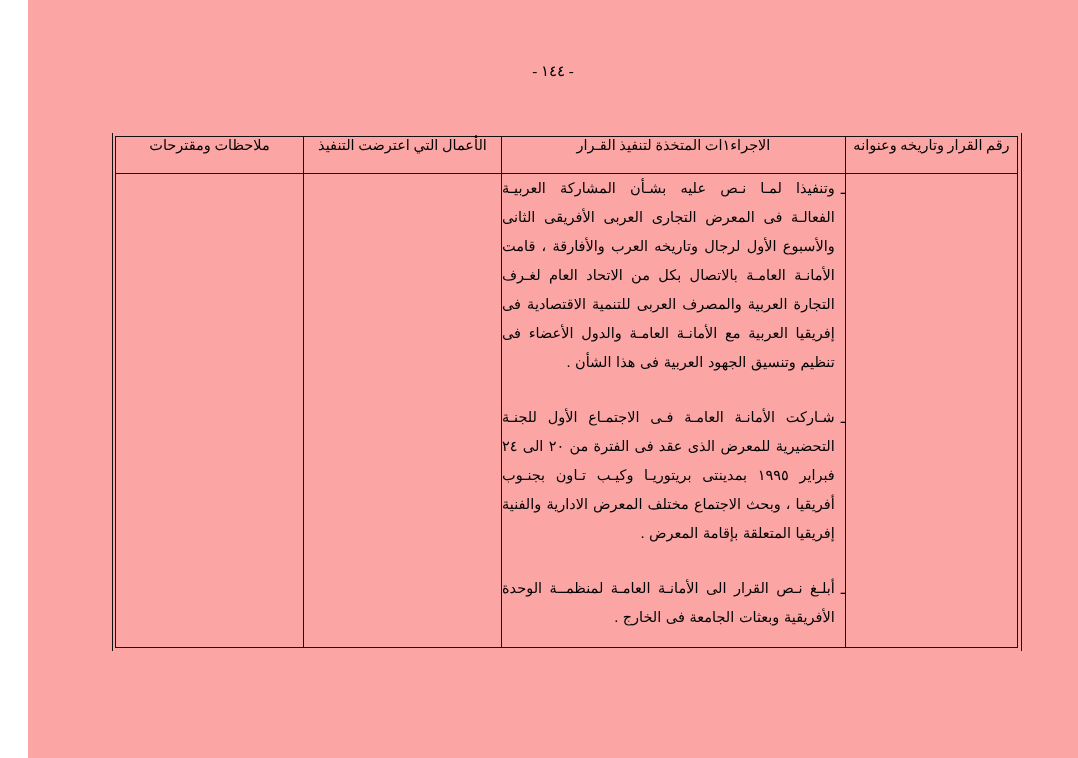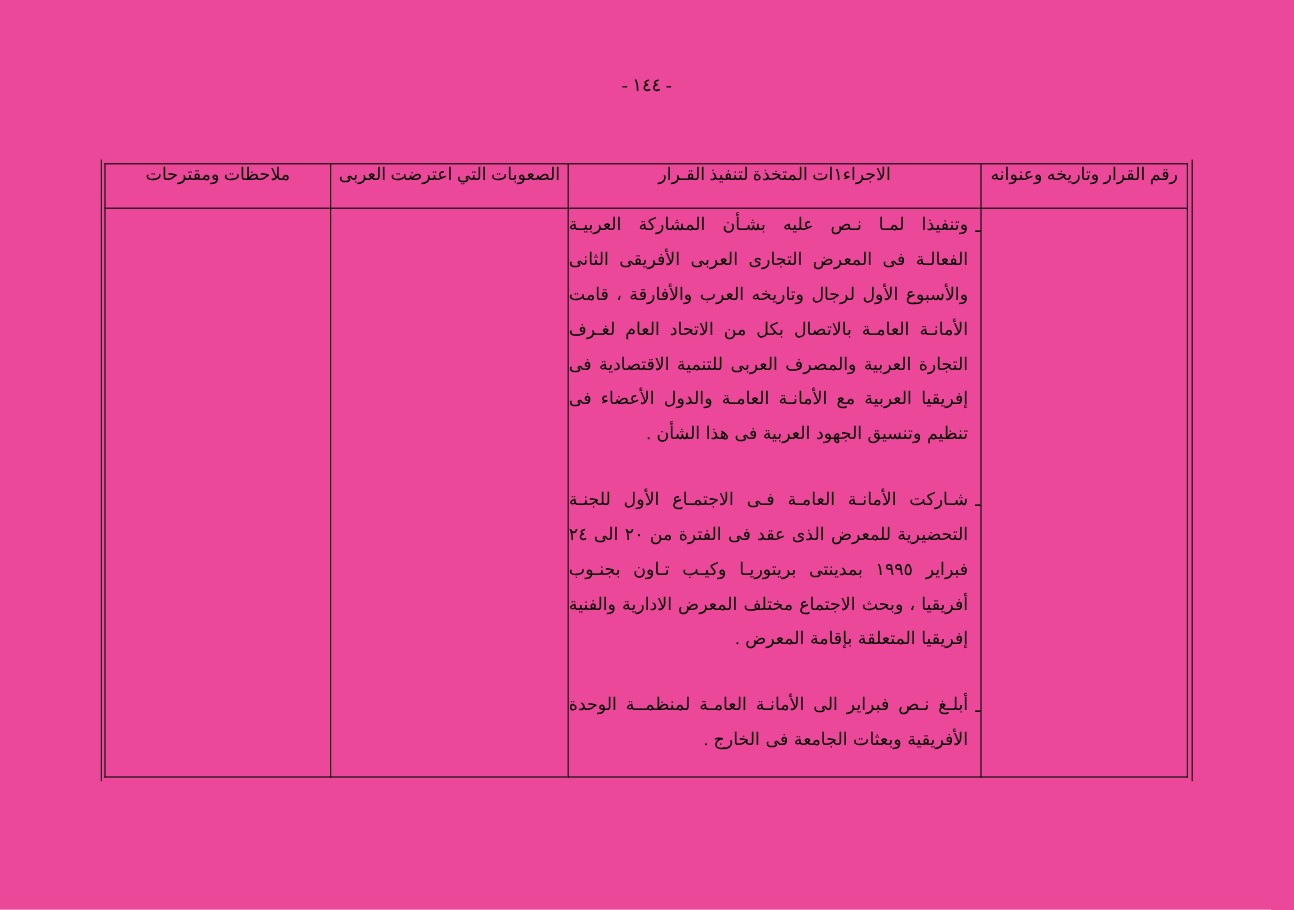--- a/index.html
+++ b/index.html
@@ -12,21 +12,22 @@
     height: 758px;
     position: relative;
     font-family: "Liberation Serif", "DejaVu Serif", serif;
     color: #000000;
     overflow: hidden;
   }
 
   .page {
     position: absolute;
     inset: 0;
-    background: #ec4899;
+    background: #fca5a5;
+    margin-left: 28px;
   }
 
   
   .page-number {
     position: absolute;
     top: 62px;
     left: 0;
     width: 100%;
     text-align: center;
     font-size: 15px;
@@ -144,21 +145,21 @@
       <colgroup>
         <col class="col-decision">
         <col class="col-actions">
         <col class="col-problems">
         <col class="col-notes">
       </colgroup>
       <thead>
         <tr>
           <th>رقم القرار وتاريخه وعنوانه</th>
           <th>الاجراء١ات المتخذة لتنفيذ القـرار</th>
-          <th>الصعوبات التي اعترضت العربى</th>
+          <th>الأعمال التي اعترضت التنفيذ</th>
           <th>ملاحظات ومقترحات</th>
         </tr>
       </thead>
       <tbody>
         <tr>
           <td class="body-cell empty-cell"></td>
           <td class="body-cell">
 
             <div class="para">
               <span class="dash">ـ</span>
@@ -180,21 +181,21 @@
                 <span class="ln just">التحضيرية للمعرض الذى عقد فى الفترة من ٢٠ الى ٢٤</span>
                 <span class="ln just">فبراير ١٩٩٥ بمدينتى بريتوريـا وكيـب تـاون بجنـوب</span>
                 <span class="ln just">أفريقيا ، وبحث الاجتماع مختلف المعرض الادارية والفنية</span>
                 <span class="ln">إفريقيا المتعلقة بإقامة المعرض .</span>
               </span>
             </div>
 
             <div class="para">
               <span class="dash">ـ</span>
               <span class="para-text">
-                <span class="ln just">أبلـغ نـص فبراير الى الأمانـة العامـة لمنظمــة الوحدة</span>
+                <span class="ln just">أبلـغ نـص القرار الى الأمانـة العامـة لمنظمــة الوحدة</span>
                 <span class="ln">الأفريقية وبعثات الجامعة فى الخارج .</span>
               </span>
             </div>
 
           </td>
           <td class="body-cell empty-cell"></td>
           <td class="body-cell empty-cell"></td>
         </tr>
       </tbody>
     </table>

